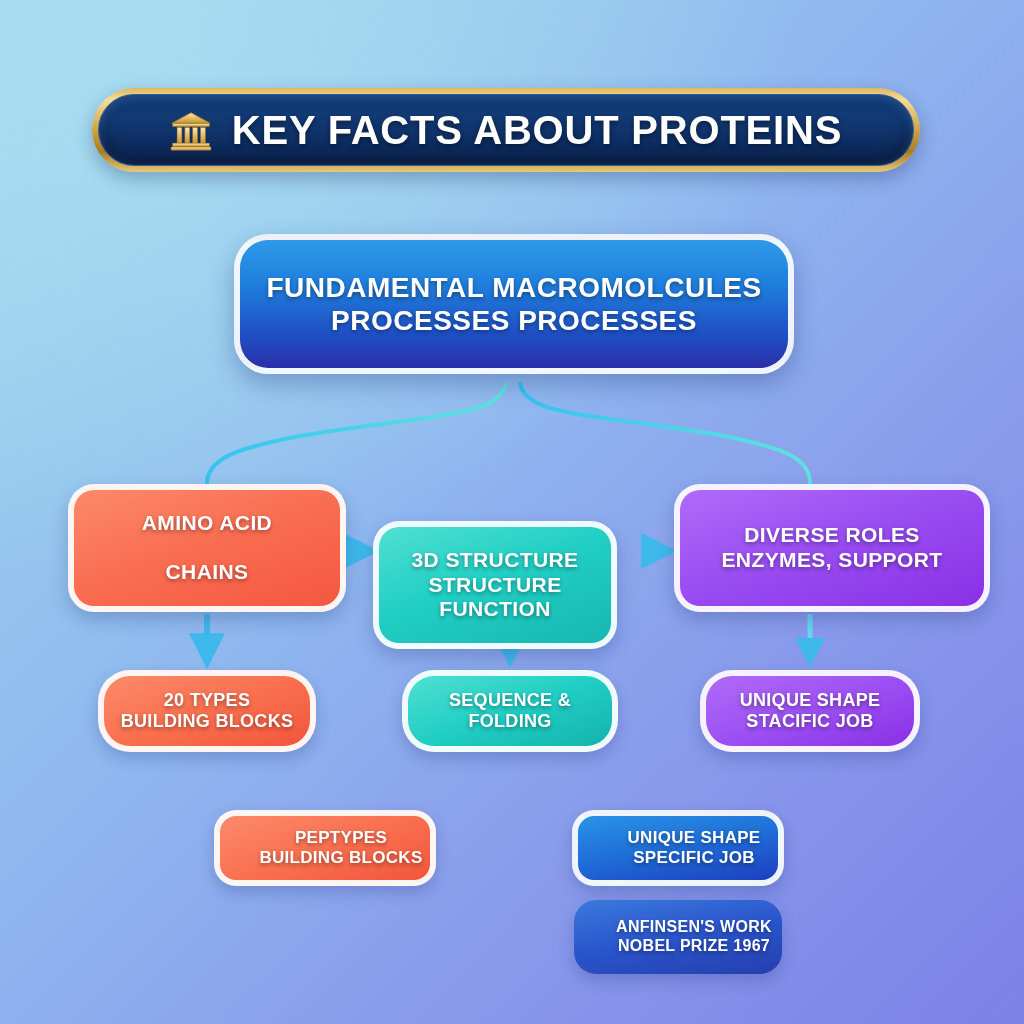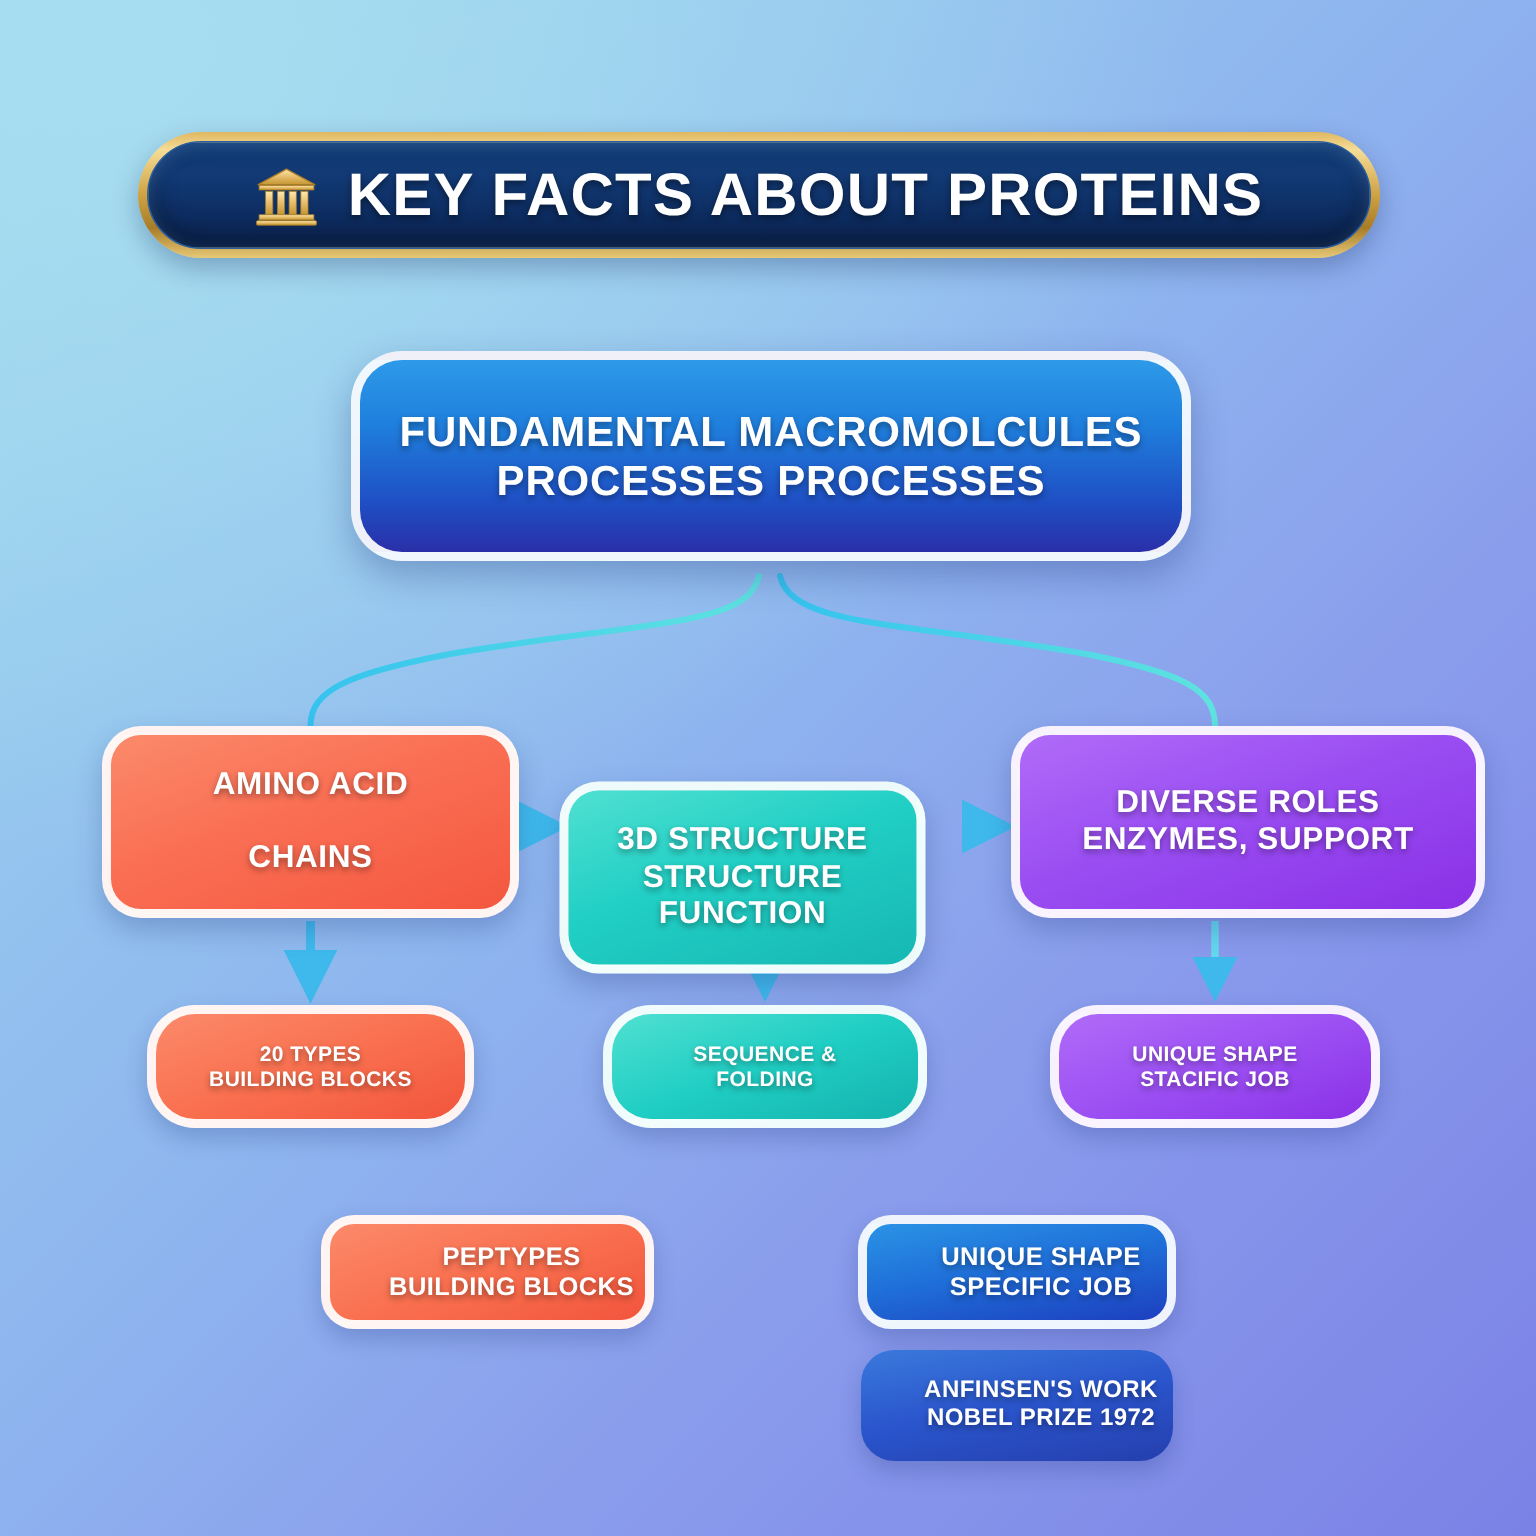--- a/index.html
+++ b/index.html
@@ -62,21 +62,21 @@
       box-shadow:0 8px 18px rgba(30,50,120,.26);}
   .t1-a{left:68px;top:484px;width:278px;
         background:linear-gradient(160deg,#fb8a6b 0%, #fa7055 42%, #f4573f 100%);gap:24px;}
   .t1-b{left:373px;top:484px;width:244px;
         background:linear-gradient(160deg,#4fe0d2 0%, #21cfc4 45%, #16b7b2 100%);margin-top:37px;}
   .t1-c{left:674px;top:484px;width:316px;
         background:linear-gradient(160deg,#a濃0ff 0%, #9a4ef2 45%, #8a30e6 100%);
         background:linear-gradient(160deg,#b06bf8 0%, #9a4ef2 45%, #8a30e6 100%);}
 
   
-  .t2{height:82px;border-radius:32px;font-size:14px;letter-spacing:.3px;
+  .t2{height:82px;border-radius:32px;font-size:18px;letter-spacing:.3px;
       box-shadow:0 7px 15px rgba(30,50,120,.24);}
   .t2-a{left:98px;top:670px;width:218px;
         background:linear-gradient(160deg,#fb8a6b 0%, #f9704f 50%, #f2553c 100%);}
   .t2-b{left:402px;top:670px;width:216px;
         background:linear-gradient(160deg,#4fe0d2 0%, #20cec3 50%, #14b3ae 100%);}
   .t2-c{left:700px;top:670px;width:220px;
         background:linear-gradient(160deg,#b06bf8 0%, #9c50f3 50%, #8a30e6 100%);}
 
   
   .t3{height:76px;border-radius:22px;font-size:17px;letter-spacing:.3px;
@@ -177,16 +177,16 @@
   <div class="node t3 t3-a">
     <span>PEPTYPES</span>
     <span>BUILDING BLOCKS</span>
   </div>
   <div class="node t3 t3-b">
     <span>UNIQUE SHAPE</span>
     <span>SPECIFIC JOB</span>
   </div>
   <div class="node t3 t3-c">
     <span>ANFINSEN'S WORK</span>
-    <span>NOBEL PRIZE 1972</span>
+    <span>NOBEL PRIZE 1967</span>
   </div>
 
 </div>
 
 </body></html>

